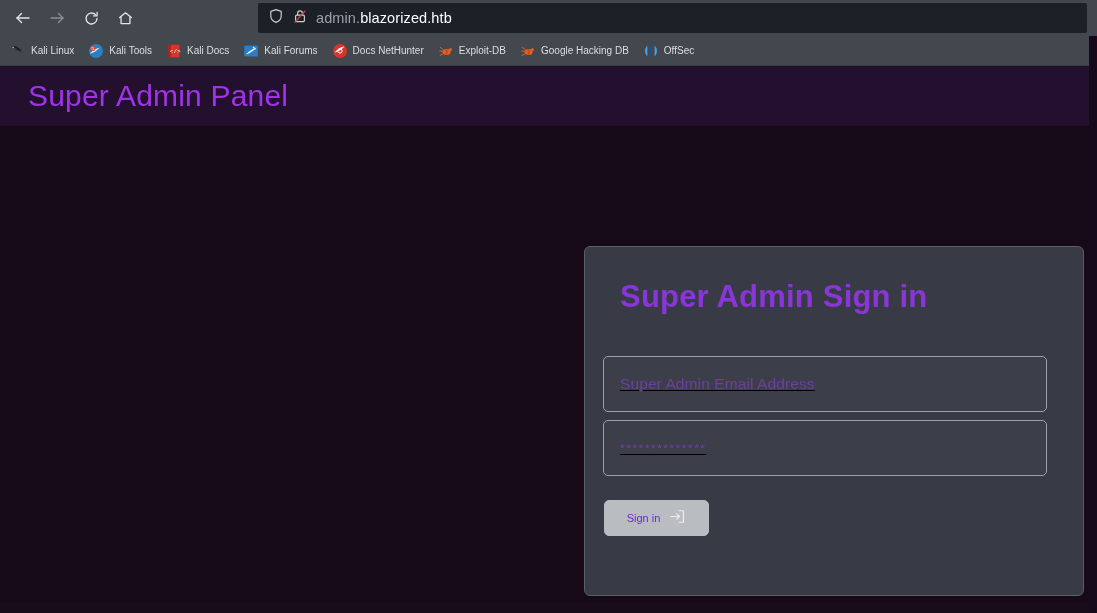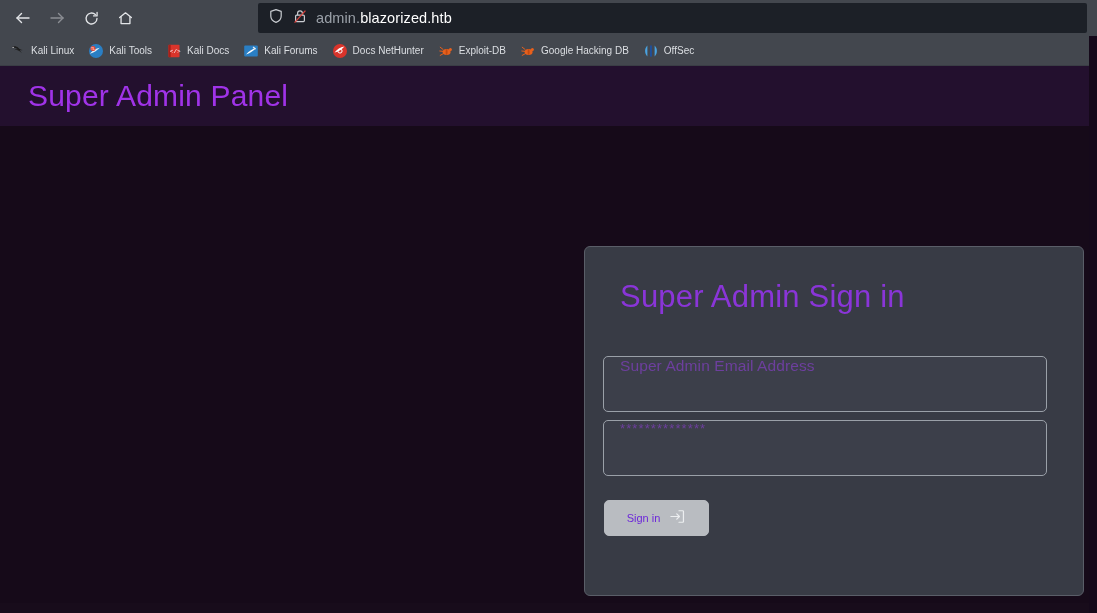--- a/index.html
+++ b/index.html
@@ -134,36 +134,38 @@
     width: 500px;
     height: 350px;
     background: #383b45;
     border: 1px solid #5a5e68;
     border-radius: 6px;
     padding: 22px 18px 0 18px;
   }
 
   .card-title {
     font-size: 31px;
-    font-weight: 400;
+    font-weight: 700;
     color: #8a35d8;
     letter-spacing: 0.2px;
     margin-left: 17px;
     margin-top: 10px;
   }
 
   .form-field {
     margin-top: 0;
     width: 444px;
     height: 56px;
     background: #3c3f4a;
     border: 1px solid #9aa0a8;
     border-radius: 5px;
     display: flex;
+    align-items: center;
     padding: 0 16px;
+    text-decoration: underline;
   }
 
   #email-field-wrap { margin-top: 41px; }
   #password-field-wrap { margin-top: 8px; }
 
   .field-placeholder {
     font-size: 15.5px;
     color: #6d3f9e;
     letter-spacing: 0.1px;
   }

